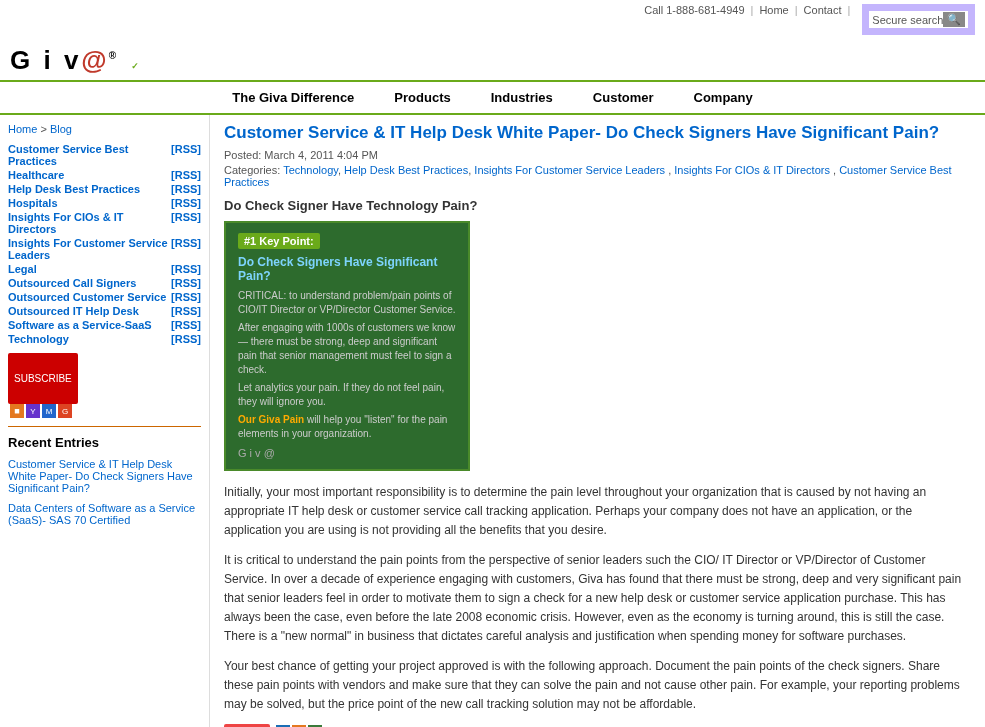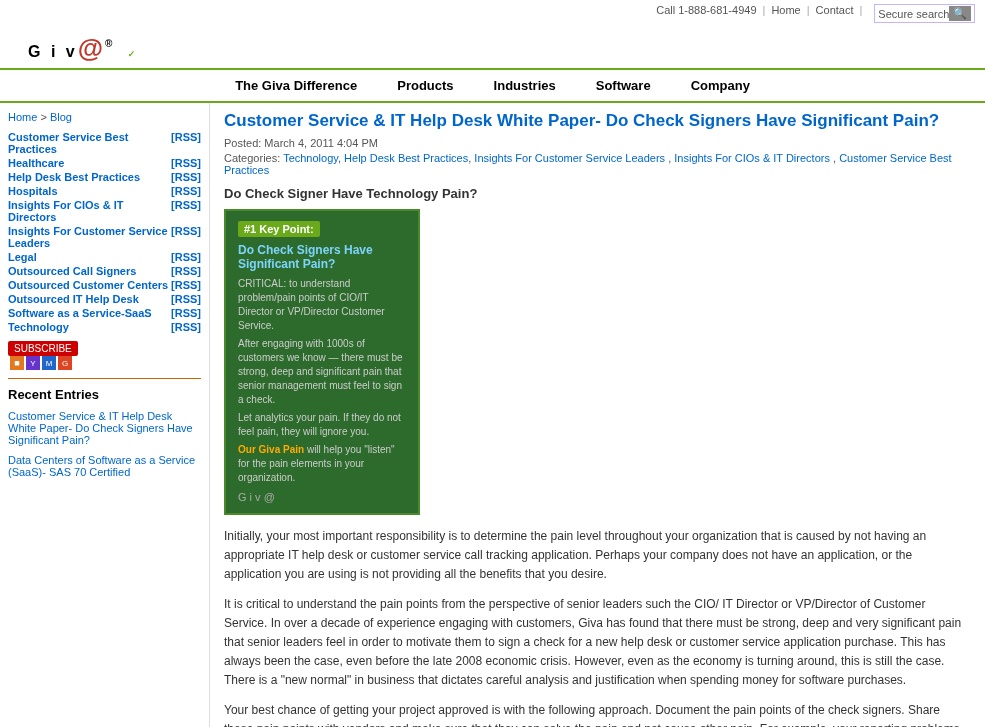--- a/index.html
+++ b/index.html
@@ -2,56 +2,56 @@
 <html><head>
   <meta charset="utf-8">
   <style>
     * { margin: 0; padding: 0; box-sizing: border-box; }
     body { font-family: Arial, sans-serif; font-size: 12px; color: #333; background: #fff; width: 985px; }
 
     
     #top-bar { background: #fff; padding: 4px 10px; display: flex; justify-content: flex-end; align-items: flex-start; font-size: 11px; color: #555; }
     #top-bar a { color: #555; text-decoration: none; }
     #top-bar .sep { margin: 0 6px; color: #aaa; }
-    #search-box { display: flex; align-items: center; border: 1px solid #c4b5fd; padding: 1px 3px; margin-left: 6px; }
+    #search-box { display: flex; align-items: center; border: 7px solid #c4b5fd; padding: 1px 3px; margin-left: 6px; }
     #search-box button { background: #888; border: none; color: #fff; cursor: pointer; padding: 1px 4px; font-size: 11px; }
     #logo { font-size: 26px; font-weight: bold; letter-spacing: 2px; color: #000; }
 
     
     #main-nav { background: #fff; border-top: 2px solid #6aaa1a; border-bottom: 2px solid #6aaa1a; display: flex; justify-content: center; gap: 40px; padding: 8px 12px; }
     #main-nav a { color: #000; text-decoration: none; font-size: 13px; font-weight: bold; }
 
     
     #content-wrap { display: flex; padding: 0; }
 
     
     #sidebar { width: 210px; min-width: 210px; padding: 8px 8px; border-right: 1px solid #ddd; font-size: 11px; }
     #sidebar .breadcrumb { color: #555; margin-bottom: 8px; font-size: 11px; }
     #sidebar .breadcrumb a { color: #0066cc; text-decoration: none; }
     #sidebar .cat-item { display: flex; justify-content: space-between; align-items: flex-start; margin-bottom: 2px; }
     #sidebar .cat-item a { color: #0066cc; text-decoration: none; font-size: 11px; font-weight: bold; }
     #sidebar .rss-link { color: #0066cc; text-decoration: none; font-size: 10px; white-space: nowrap; }
     #sidebar .subscribe-area { margin: 8px 0; }
-    #sidebar .subscribe-btn { background: #cc0000; color: #fff; border: none; cursor: pointer; padding: 2px 6px; font-size: 10px; border-radius: 2px; }
+    #sidebar .subscribe-btn { background: #cc0000; color: #fff; border: none; cursor: pointer; padding: 20px 6px; font-size: 10px; border-radius: 2px; }
     #sidebar hr { border: none; border-top: 1px solid #cc6600; margin: 8px 0; }
     #sidebar .recent-entries-title { font-size: 13px; font-weight: bold; margin-bottom: 8px; color: #000; }
     #sidebar .recent-entry a { color: #0066cc; text-decoration: none; font-size: 11px; }
     #sidebar .recent-entry { margin-bottom: 8px; }
 
     
     #main { flex: 1; padding: 8px 14px; }
 
     
     .article-title { font-size: 17px; font-weight: bold; color: #0066cc; text-decoration: none; display: block; margin-bottom: 6px; }
     .article-meta { font-size: 11px; color: #555; margin-bottom: 3px; }
     .article-meta a { color: #0066cc; text-decoration: none; }
     .article-section-title { font-size: 13px; font-weight: bold; margin: 10px 0 6px 0; }
 
     
-    .key-point-box { background: #2d6b2d; border: 2px solid #4a8a2a; padding: 10px 12px; width: 196px; margin: 8px 0 12px 0; color: #fff; font-size: 10px; }
+    .key-point-box { background: #2d6b2d; border: 2px solid #4a8a2a; padding: 10px 12px; width: 246px; margin: 8px 0 12px 0; color: #fff; font-size: 10px; }
     .key-point-box .kp-header { background: #6aaa1a; color: #fff; font-size: 11px; font-weight: bold; padding: 2px 6px; margin-bottom: 6px; display: inline-block; border-radius: 2px; }
     .key-point-box .kp-title { font-size: 12px; font-weight: bold; color: #7dd3fc; margin-bottom: 6px; }
     .key-point-box p { font-size: 10px; color: #ccc; margin-bottom: 4px; line-height: 1.4; }
     .key-point-box .kp-highlight { color: #ffaa00; font-weight: bold; }
     .key-point-box .logo-small { color: #aaa; font-size: 11px; margin-top: 6px; }
 
     .article-body p { font-size: 12px; line-height: 1.6; margin-bottom: 10px; color: #333; }
 
     .share-bar { display: flex; align-items: center; gap: 6px; margin: 10px 0; font-size: 11px; }
     .share-btn { background: #e44; color: #fff; border: none; padding: 2px 6px; font-size: 10px; cursor: pointer; border-radius: 2px; }
@@ -77,30 +77,30 @@
   <a href="#">Contact</a>
   <span class="sep">|</span>
   <div id="search-box">
     <span>Secure search</span>
     <button>🔍</button>
   </div>
 </div>
 
 <div style="display:flex; align-items:center; padding: 6px 10px 4px 10px;">
   <div id="logo">
-    <span style="font-size:16px; font-weight:bold; letter-spacing:3px; color:#000;margin-left:18px;">G i v</span><span style="font-size:26px; font-weight:bold; color:#c0392b;">@</span><span style="font-size:10px; color:#000; vertical-align:super;">®</span>
+    <span style="font-size:26px; font-weight:bold; letter-spacing:3px; color:#000;">G i v</span><span style="font-size:26px; font-weight:bold; color:#c0392b;">@</span><span style="font-size:10px; color:#000; vertical-align:super;">®</span>
     <div style="font-size:9px; color:#6aaa1a; margin-left:4px; display:inline;">✓</div>
   </div>
 </div>
 
 <nav id="main-nav">
   <a href="#">The Giva Difference</a>
   <a href="#">Products</a>
   <a href="#">Industries</a>
-  <a href="#">Software</a>
+  <a href="#">Customer</a>
   <a href="#">Company</a>
 </nav>
 
 <div id="content-wrap">
 
   <div id="sidebar">
     <div class="breadcrumb">
       <a href="#">Home</a> &gt; <a href="#">Blog</a>
     </div>
 
@@ -130,21 +130,21 @@
     </div>
     <div class="cat-item">
       <a href="#">Legal</a>
       <a href="#" class="rss-link">[RSS]</a>
     </div>
     <div class="cat-item">
       <a href="#">Outsourced Call Signers</a>
       <a href="#" class="rss-link">[RSS]</a>
     </div>
     <div class="cat-item">
-      <a href="#">Outsourced Customer Centers</a>
+      <a href="#">Outsourced Customer Service</a>
       <a href="#" class="rss-link">[RSS]</a>
     </div>
     <div class="cat-item">
       <a href="#">Outsourced IT Help Desk</a>
       <a href="#" class="rss-link">[RSS]</a>
     </div>
     <div class="cat-item">
       <a href="#">Software as a Service-SaaS</a>
       <a href="#" class="rss-link">[RSS]</a>
     </div>

